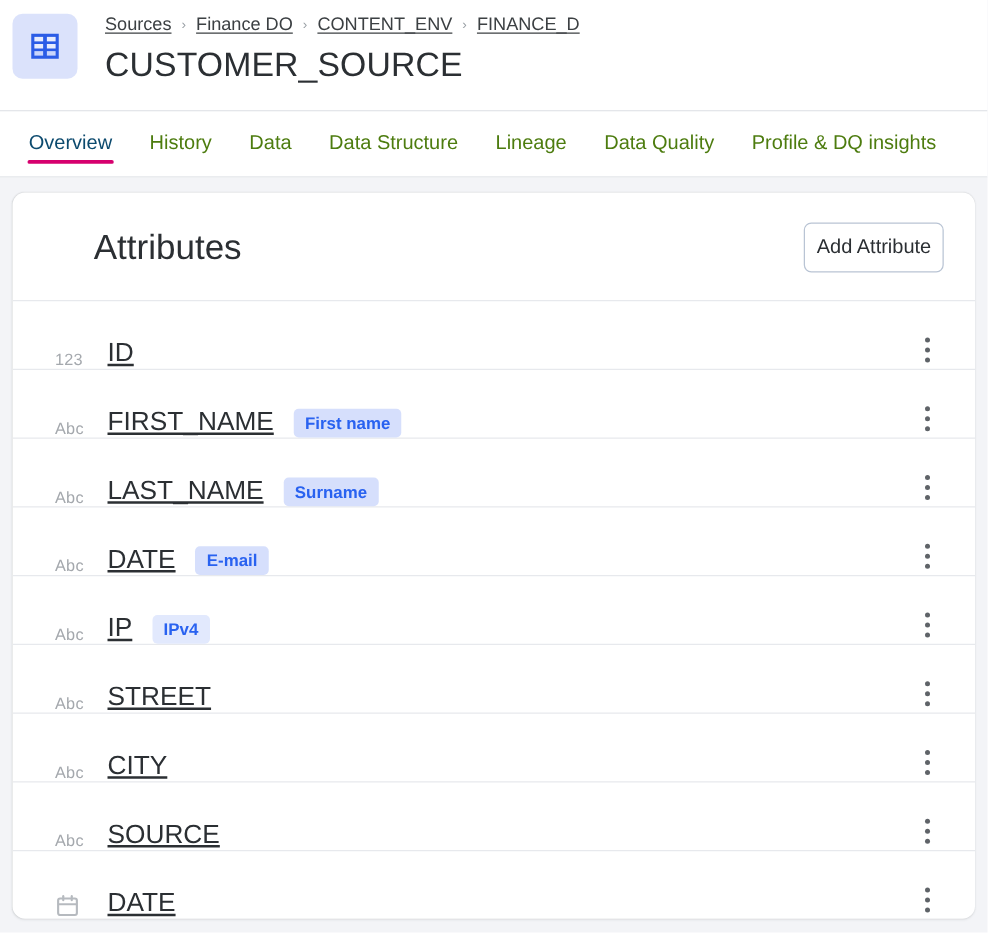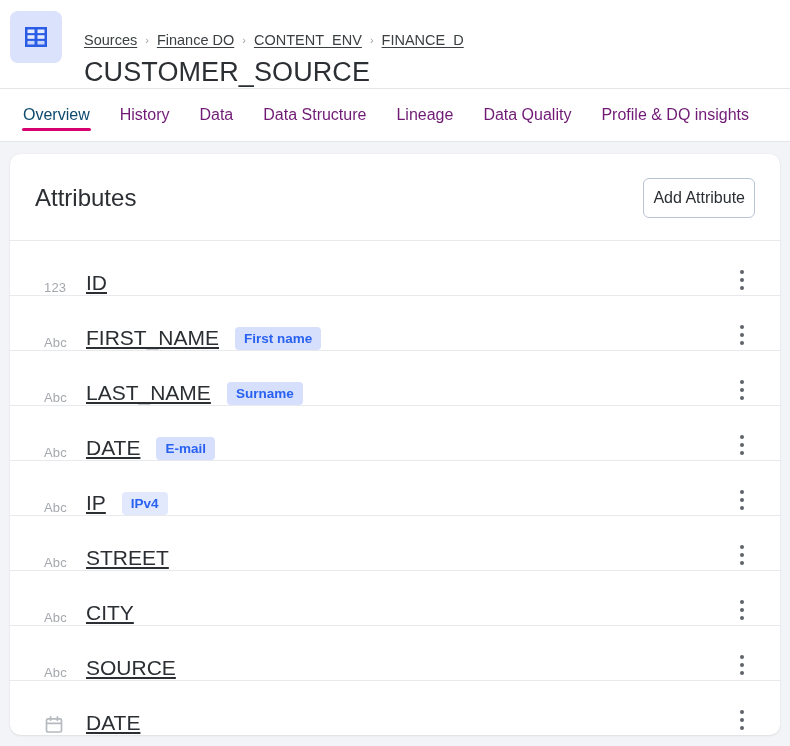--- a/index.html
+++ b/index.html
@@ -43,21 +43,20 @@
     flex: 0 0 auto;
     margin-top: 3px;
   }
 
   .entity-icon-box svg { display: block; }
 
   .header-text {
     padding-left: 22px;
     padding-top: 2px;
     min-width: 0;
-    margin-top: 20px;
   }
 
   .breadcrumb {
     display: flex;
     align-items: center;
     font-size: 14.5px;
     line-height: 20px;
     white-space: nowrap;
     color: #5f6368;
   }
@@ -95,21 +94,21 @@
     padding-left: 8px;
     border-bottom: 1px solid #e4e6ea;
   }
 
   .tab {
     position: relative;
     display: flex;
     align-items: center;
     padding: 0 15px;
     font-size: 16px;
-    color: #701a75;
+    color: #4d7c0f;
     cursor: pointer;
     white-space: nowrap;
   }
 
   .tab.active { color: #0c4a6e; }
 
   .tab.active::after {
     content: "";
     position: absolute;
     left: 14px;
@@ -133,23 +132,24 @@
   }
 
   .card-header {
     display: flex;
     align-items: center;
     justify-content: space-between;
     padding: 24px 25px 22px 25px;
   }
 
   .card-title {
-    font-size: 24px;
+    font-size: 28px;
     font-weight: 400;
     color: #2b2f33;
+    margin-left: 40px;
   }
 
   .add-attribute-btn {
     font-family: "Liberation Sans", sans-serif;
     font-size: 16px;
     color: #2b2f33;
     background: #ffffff;
     border: 1px solid #b9c4d4;
     border-radius: 6px;
     padding: 11px 9px;

